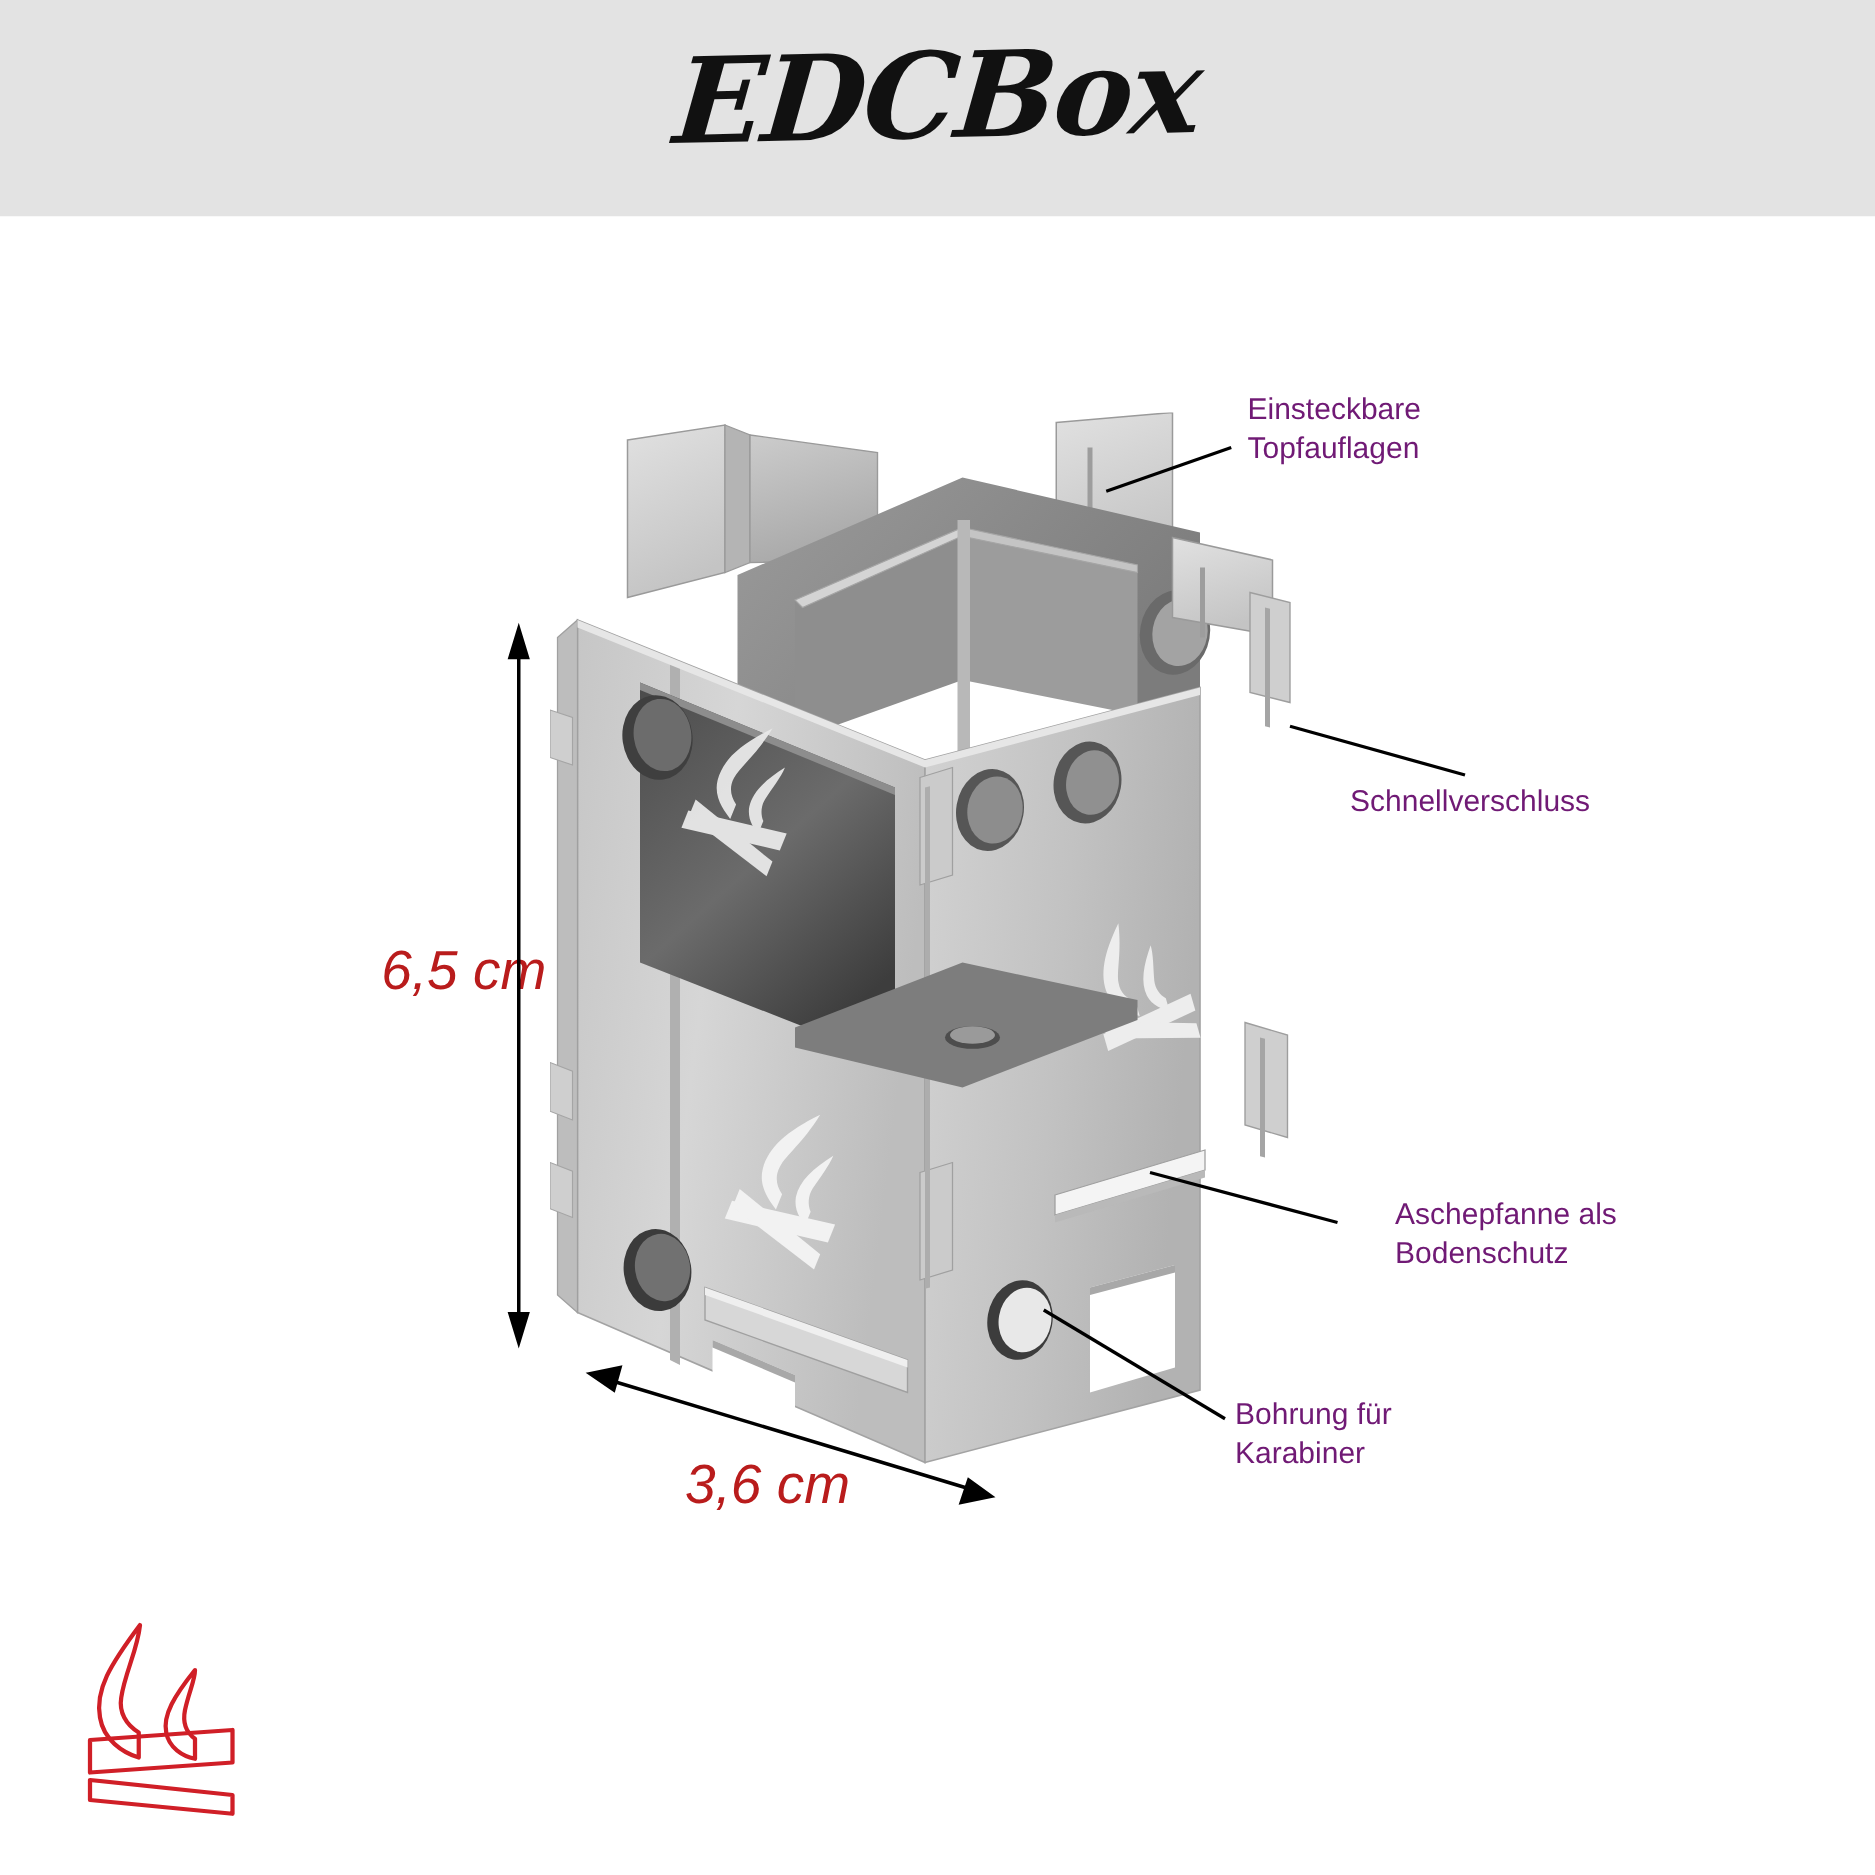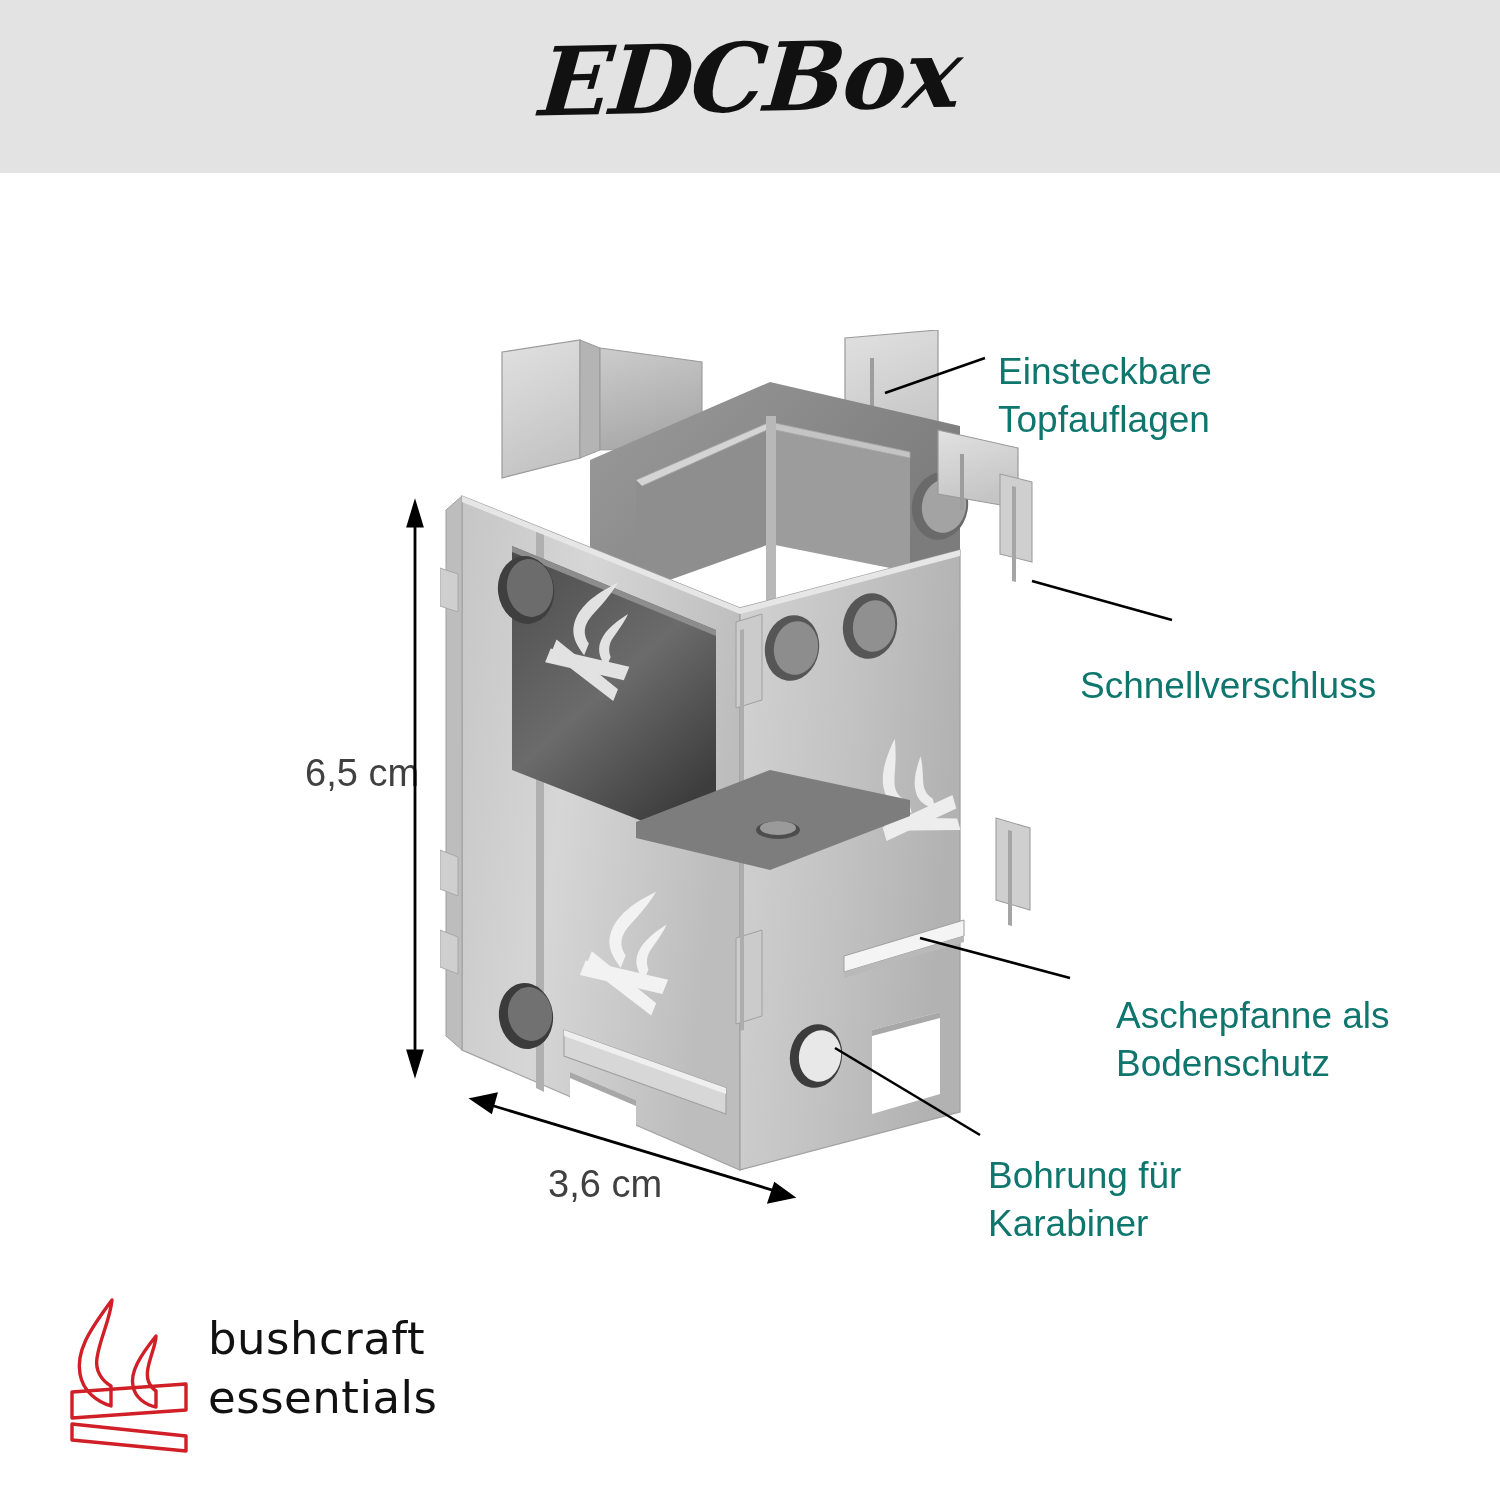--- a/index.html
+++ b/index.html
@@ -44,37 +44,37 @@
     left: 440px;
     top: 330px;
     width: 630px;
     height: 850px;
   }
   #product-figure svg { display: block; }
 
   
   .callout {
     position: absolute;
-    font-size: 37px;
+    font-size: 24px;
     line-height: 1.30;
-    color: #0f766e;
+    color: #701a75;
     white-space: pre-line;
-    margin-top: 36px;
   }
   #callout-pot-supports  { left: 998px; top: 312px; }
   #callout-quick-lock    { left: 1080px; top: 626px; text-align: right; }
   #callout-ash-pan       { left: 1116px; top: 956px; }
   #callout-carabiner     { left: 988px; top: 1116px; }
 
   
   .dim-label {
     position: absolute;
-    font-size: 38px;
-    color: #404040;
+    font-size: 44px;
+    color: #b91c1c;
     white-space: nowrap;
+    font-style: italic;
   }
   #dim-height-label { left: 305px; top: 752px; }
   #dim-width-label  { left: 548px; top: 1163px; }
 
   
   #annotation-overlay {
     position: absolute;
     left: 0; top: 0;
     width: 1500px; height: 1500px;
     pointer-events: none;
@@ -320,15 +320,13 @@
                C33 92 27 82 29 70 C32 50 42 32 44 12 Z"></path>
 
       <path d="M88 48 C72 68 62 84 65 98 C67 110 78 117 88 119 L88 103
                C81 98 78 90 80 80 C83 66 88 56 88 48 Z"></path>
 
       <path d="M4 104 L118 96 L118 122 L4 130 Z"></path>
 
       <path d="M4 136 L118 148 L118 163 L4 152 Z"></path>
     </g>
   </svg>
-  <div id="brand-wordmark">bushcraft
-essentials</div>
 </div>
 
 </body></html>

